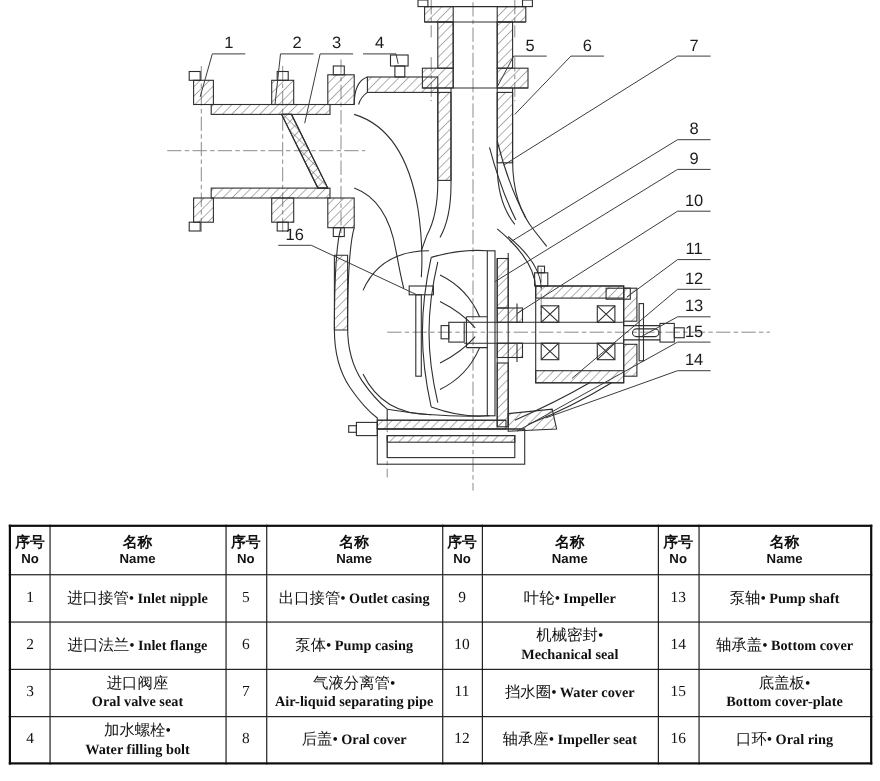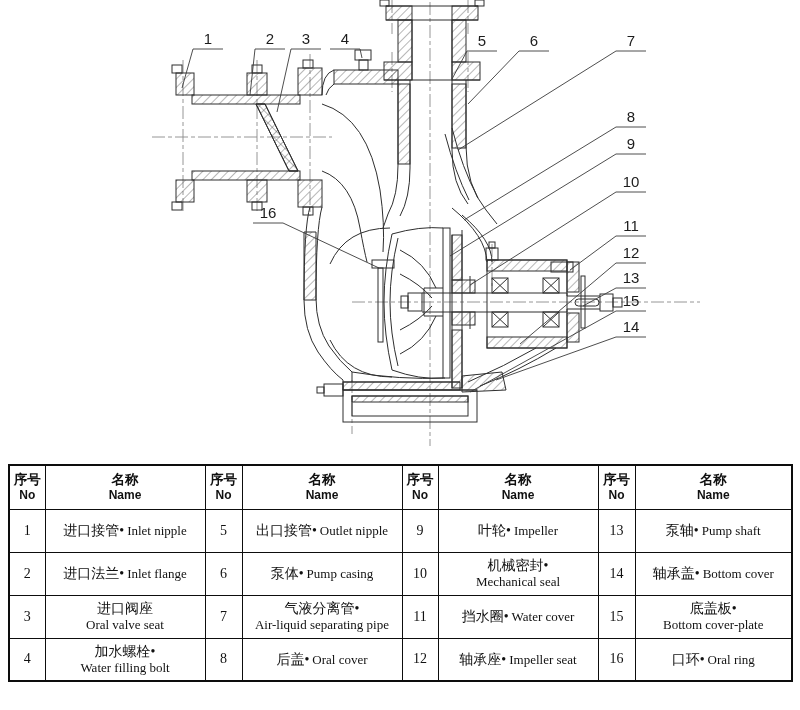--- a/index.html
+++ b/index.html
@@ -1,32 +1,32 @@
 <!DOCTYPE html>
 <html><head>
 <meta charset="utf-8">
 <style>
   html,body{margin:0;padding:0;background:#fff;}
   .stage{position:relative;width:800px;height:710px;background:#ffffff;overflow:hidden;
          font-family:"Liberation Sans",sans-serif;}
   .stage svg{position:absolute;left:0;top:0;}
   svg text{font-family:"Liberation Sans",sans-serif;font-size:15px;fill:#1c1c1c;}
 
-  table.parts{position:absolute;left:8px;top:464px;width:783px;border-collapse:collapse;
+  table.parts{position:absolute;left:8px;top:477px;width:783px;border-collapse:collapse;
               table-layout:fixed;border:2px solid #0d0d0d;}
   table.parts th,table.parts td{border:1px solid #0d0d0d;text-align:center;vertical-align:middle;
               padding:0 2px;color:#111;}
   table.parts thead tr{height:44px;}
   table.parts tbody tr{height:43px;}
   th .h-cn{font-size:13.5px;font-weight:600;line-height:1.25;}
   th .h-en{font-size:12px;font-weight:600;line-height:1.1;}
   td.no-cell{font-family:"Liberation Serif",serif;font-size:14px;}
   td.name-cell{font-family:"Liberation Serif",serif;}
   td.name-cell .cn{font-size:14px;}
-  td.name-cell .en{font-size:13px;}
+  td.name-cell .en{font-size:13px;font-weight:bold;}
   td.name-cell .one .en{margin-left:3px;}
   td.name-cell .two .cn{display:block;line-height:1.25;}
   td.name-cell .two .en{display:block;line-height:1.15;}
 </style>
 </head>
 <body>
 
 <div class="stage">
 
   <svg width="800" height="478" viewBox="0 0 800 478">
@@ -296,21 +296,21 @@
             <div class="h-cn">名称</div>
             <div class="h-en">Name</div>
           </th>
         </tr>
       </thead>
     <tbody>
         <tr>
           <td class="no-cell">1</td>
           <td class="name-cell"><span class="one"><span class="cn">进口接管•</span><span class="en">Inlet nipple</span></span></td>
           <td class="no-cell">5</td>
-          <td class="name-cell"><span class="one"><span class="cn">出口接管•</span><span class="en">Outlet nipple</span></span></td>
+          <td class="name-cell"><span class="one"><span class="cn">出口接管•</span><span class="en">Outlet casing</span></span></td>
           <td class="no-cell">9</td>
           <td class="name-cell"><span class="one"><span class="cn">叶轮•</span><span class="en">Impeller</span></span></td>
           <td class="no-cell">13</td>
           <td class="name-cell"><span class="one"><span class="cn">泵轴•</span><span class="en">Pump shaft</span></span></td>
         </tr>
         <tr>
           <td class="no-cell">2</td>
           <td class="name-cell"><span class="one"><span class="cn">进口法兰•</span><span class="en">Inlet flange</span></span></td>
           <td class="no-cell">6</td>
           <td class="name-cell"><span class="one"><span class="cn">泵体•</span><span class="en">Pump casing</span></span></td>

